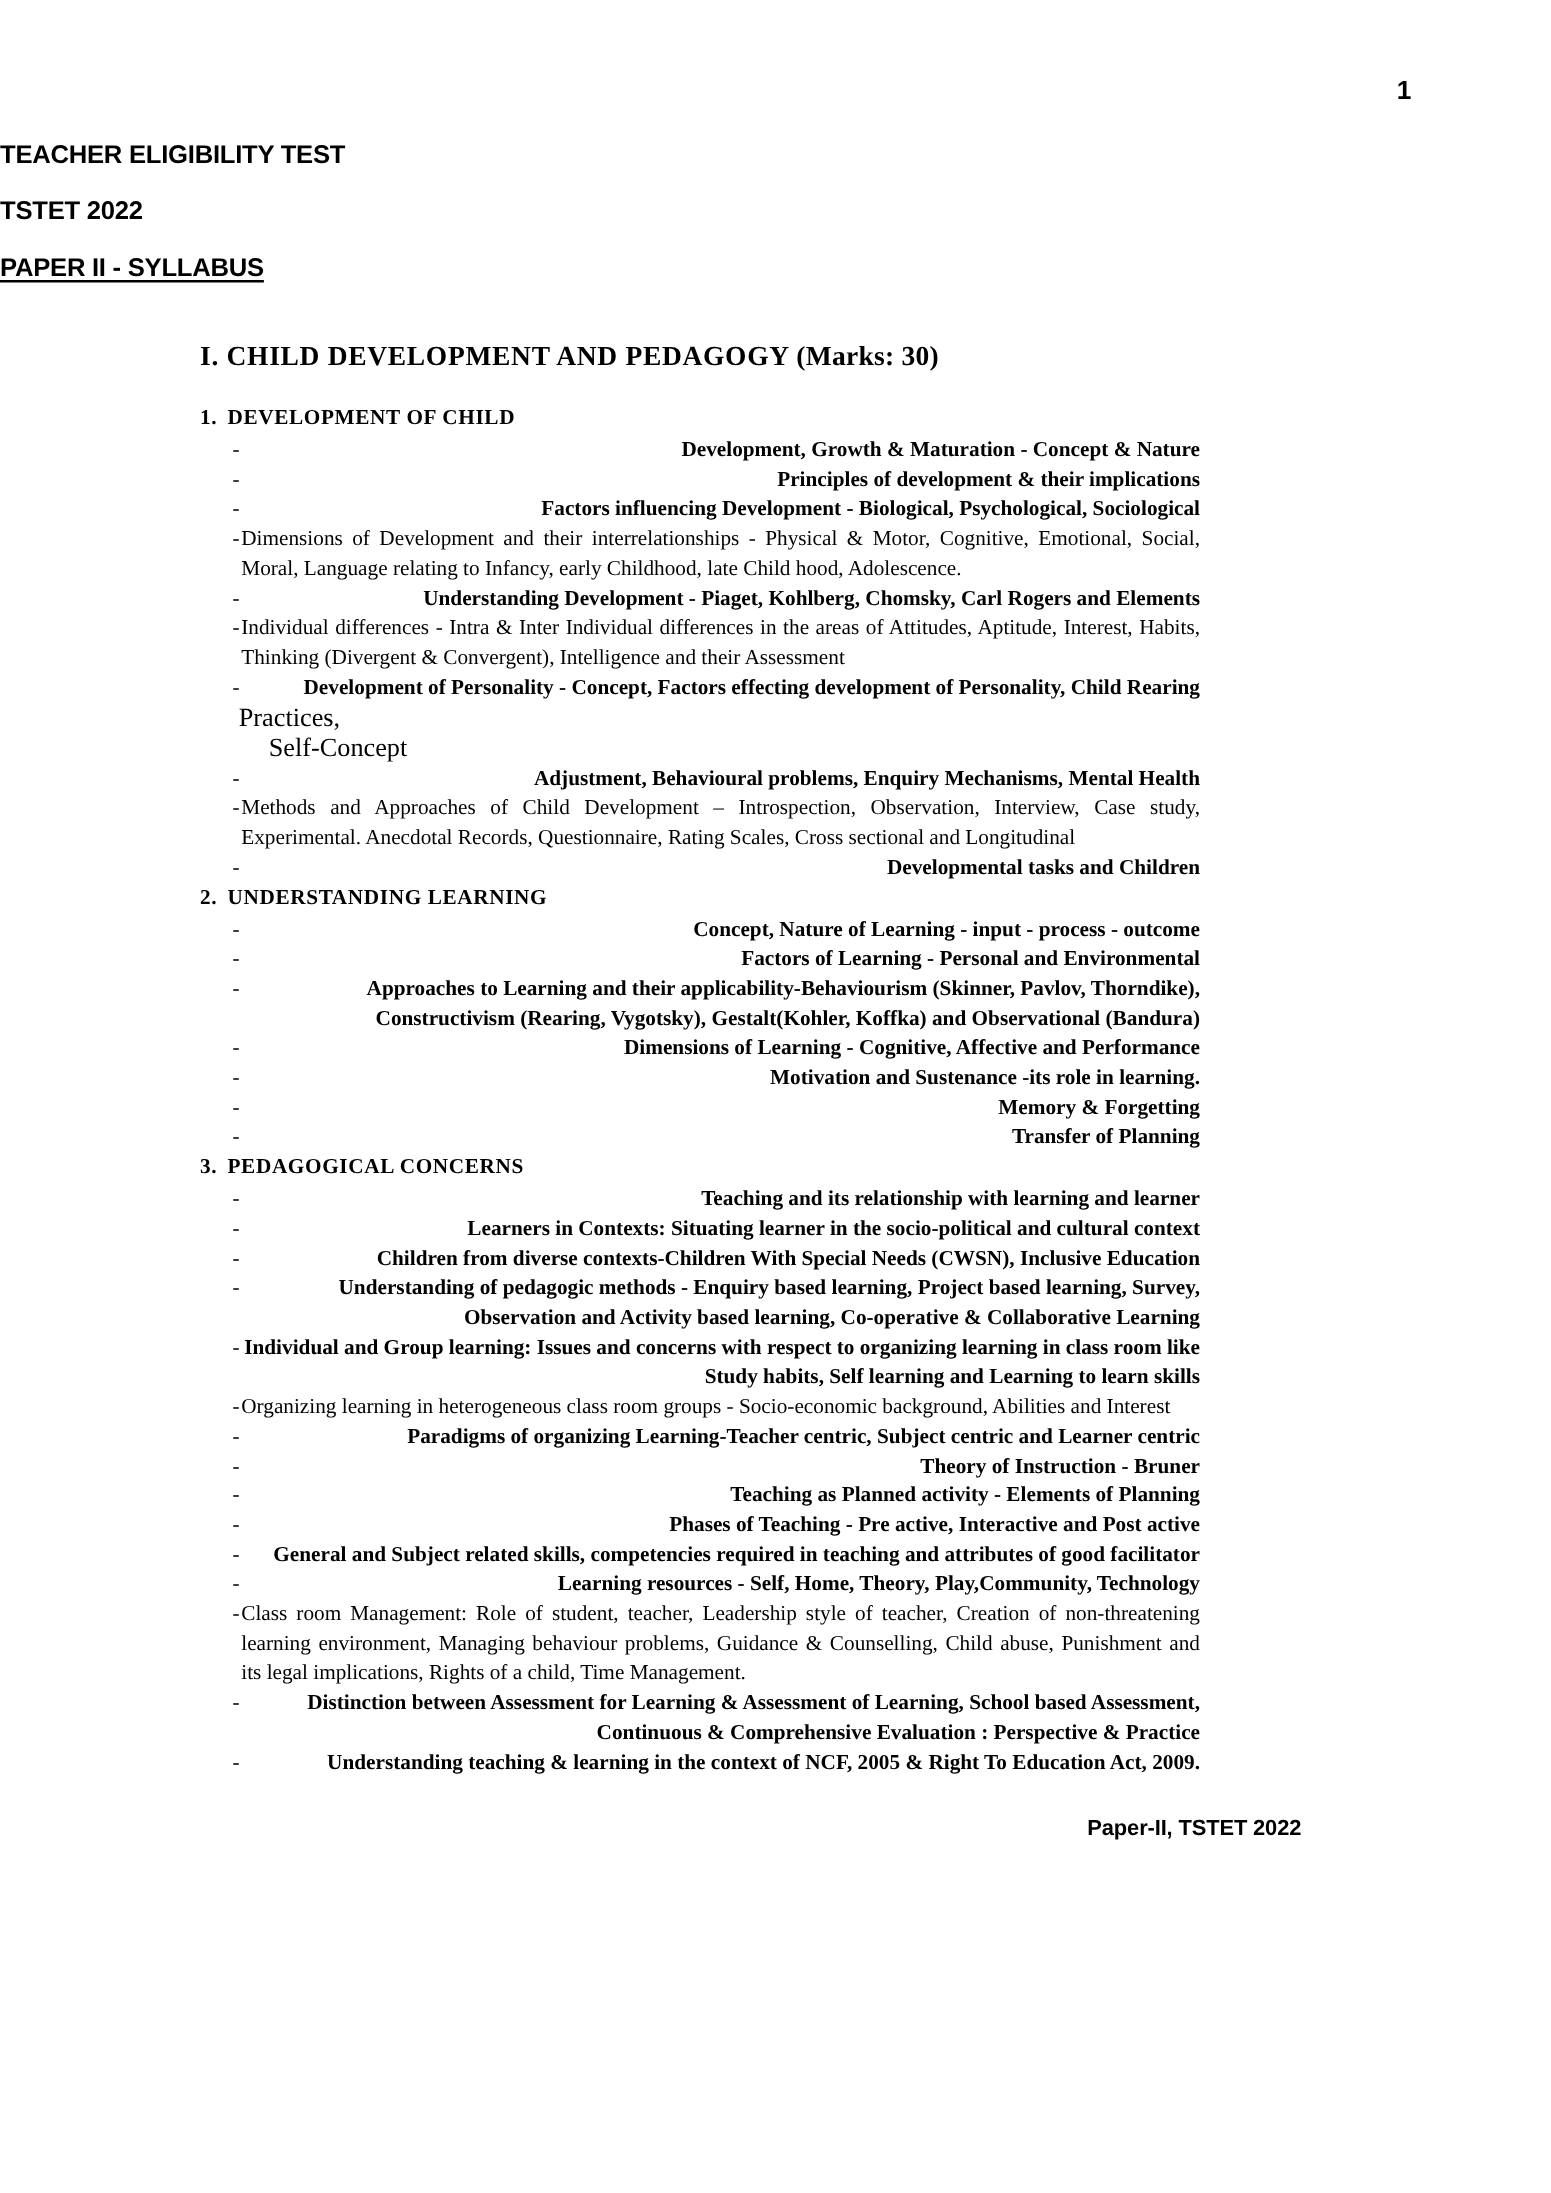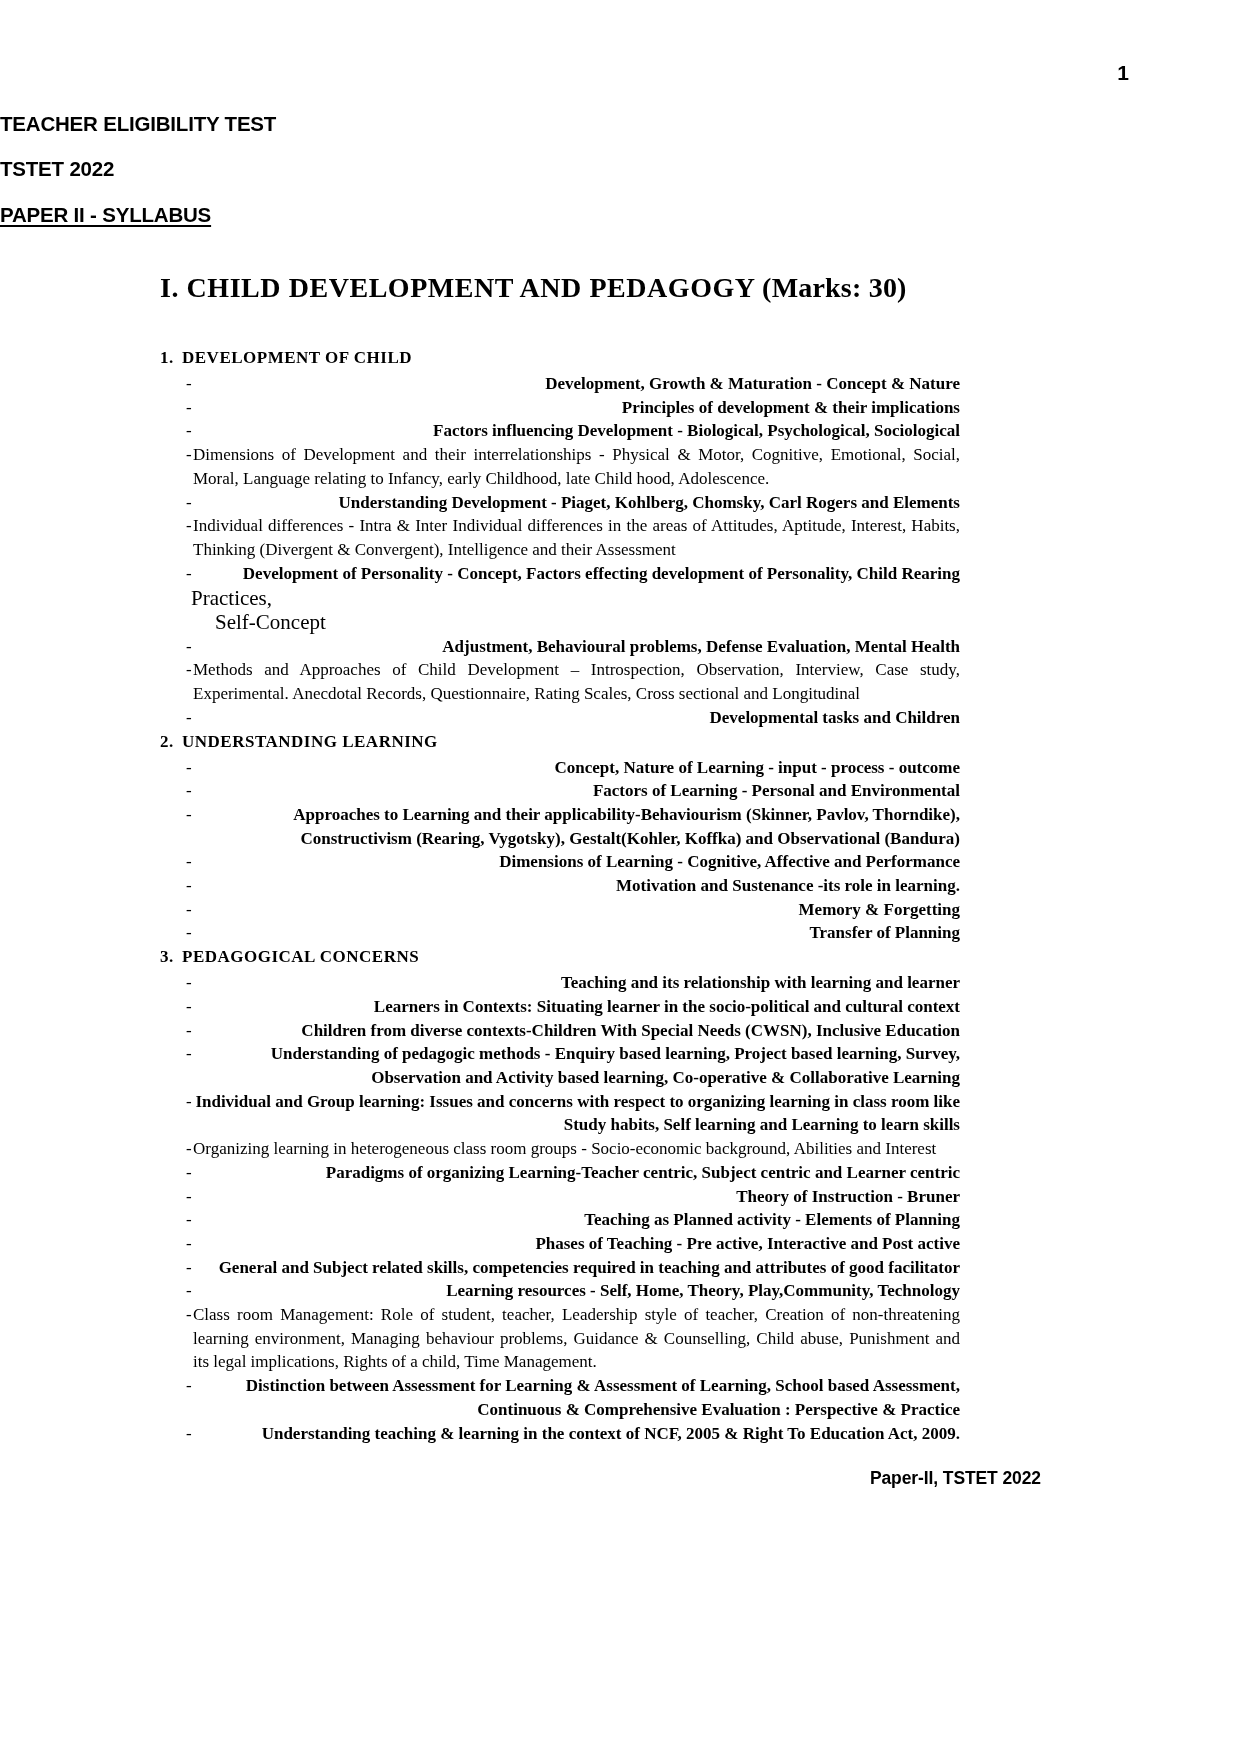--- a/index.html
+++ b/index.html
@@ -58,23 +58,23 @@
     position: absolute;
     top: 272px;
     left: 160px;
     width: 800px;
   }
 
   
   .sec-heading {
     font-family: "Liberation Serif", "DejaVu Serif", serif;
     font-weight: bold;
-    font-size: 28px;
+    font-size: 22px;
     letter-spacing: 0.55px;
-    margin: 0 0 44px 0;
+    margin: 0 0 26px 0;
     white-space: nowrap;
   }
   .sec-heading .marks {
     letter-spacing: 0.2px;
   }
 
   
   .num-heading {
     font-weight: bold;
     font-size: 17px;
@@ -141,21 +141,20 @@
     top: 1452px;
     left: 0;
     width: 1241px;
     text-align: right;
     padding-right: 200px;
     box-sizing: border-box;
     font-family: "Liberation Sans", "DejaVu Sans", sans-serif;
     font-weight: bold;
     font-size: 17.5px;
     letter-spacing: -0.1px;
-    margin-top: 16px;
   }
 </style>
 </head>
 <body>
 
 <div class="page">
 
   <div class="page-number">1</div>
 
   <div class="title-block">
@@ -203,21 +202,21 @@
       <li>
           <span class="dash">-</span>
           <span class="txt nj">Development of Personality - Concept, Factors effecting development of Personality, Child Rearing</span>
         </li>
     </ul>
     <div class="stray lvl-outer">Practices,</div>
     <div class="stray lvl-inner">Self-Concept</div>
     <ul class="bullets">
       <li>
           <span class="dash">-</span>
-          <span class="txt nj">Adjustment, Behavioural problems, Defense Evaluation, Mental Health</span>
+          <span class="txt nj">Adjustment, Behavioural problems, Enquiry Mechanisms, Mental Health</span>
         </li>
       <li>
           <span class="dash">-</span>
           <span class="txt">Methods and Approaches of Child Development – Introspection, Observation, Interview, Case study, Experimental. Anecdotal Records, Questionnaire, Rating Scales, Cross sectional and Longitudinal</span>
         </li>
       <li>
           <span class="dash">-</span>
           <span class="txt nj">Developmental tasks and Children</span>
         </li>
     </ul>

